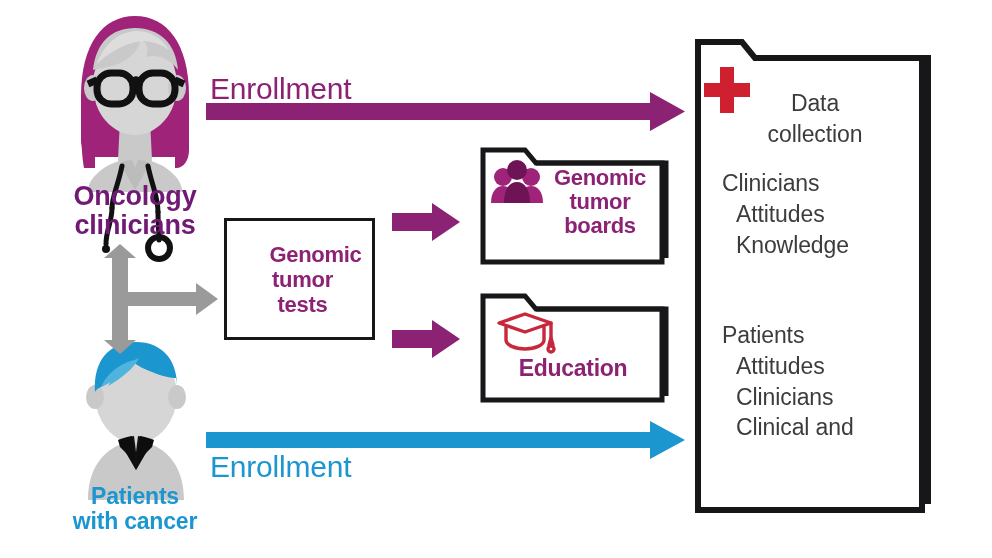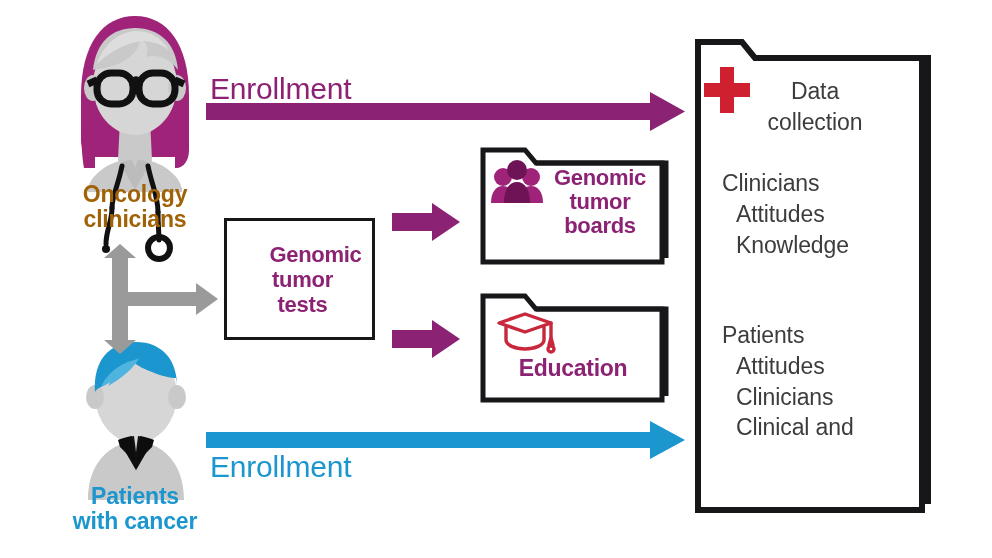--- a/index.html
+++ b/index.html
@@ -30,22 +30,22 @@
     position: absolute;
     text-align: center;
     font-weight: bold;
     line-height: 1.08;
     letter-spacing: -0.2px;
   }
   .label-clinicians {
     left: 20px;
     top: 182px;
     width: 230px;
-    font-size: 23px;
-    color: #a16207;
+    font-size: 27px;
+    color: #701a75;
   }
   .label-patients {
     left: 20px;
     top: 484px;
     width: 230px;
     font-size: 23px;
     color: #1B96CE;
   }
 
   
@@ -97,21 +97,21 @@
   .folder-label {
     position: absolute;
     font-weight: bold;
     color: #8C2273;
     line-height: 1.1;
     letter-spacing: -0.3px;
   }
   .panel-title {
     position: absolute;
     left: 700px;
-    top: 76px;
+    top: 88px;
     width: 230px;
     text-align: center;
     color: #3c3c3c;
     font-size: 23px;
     line-height: 1.33;
     letter-spacing: -0.1px;
   }
   .panel-block {
     position: absolute;
     left: 722px;

